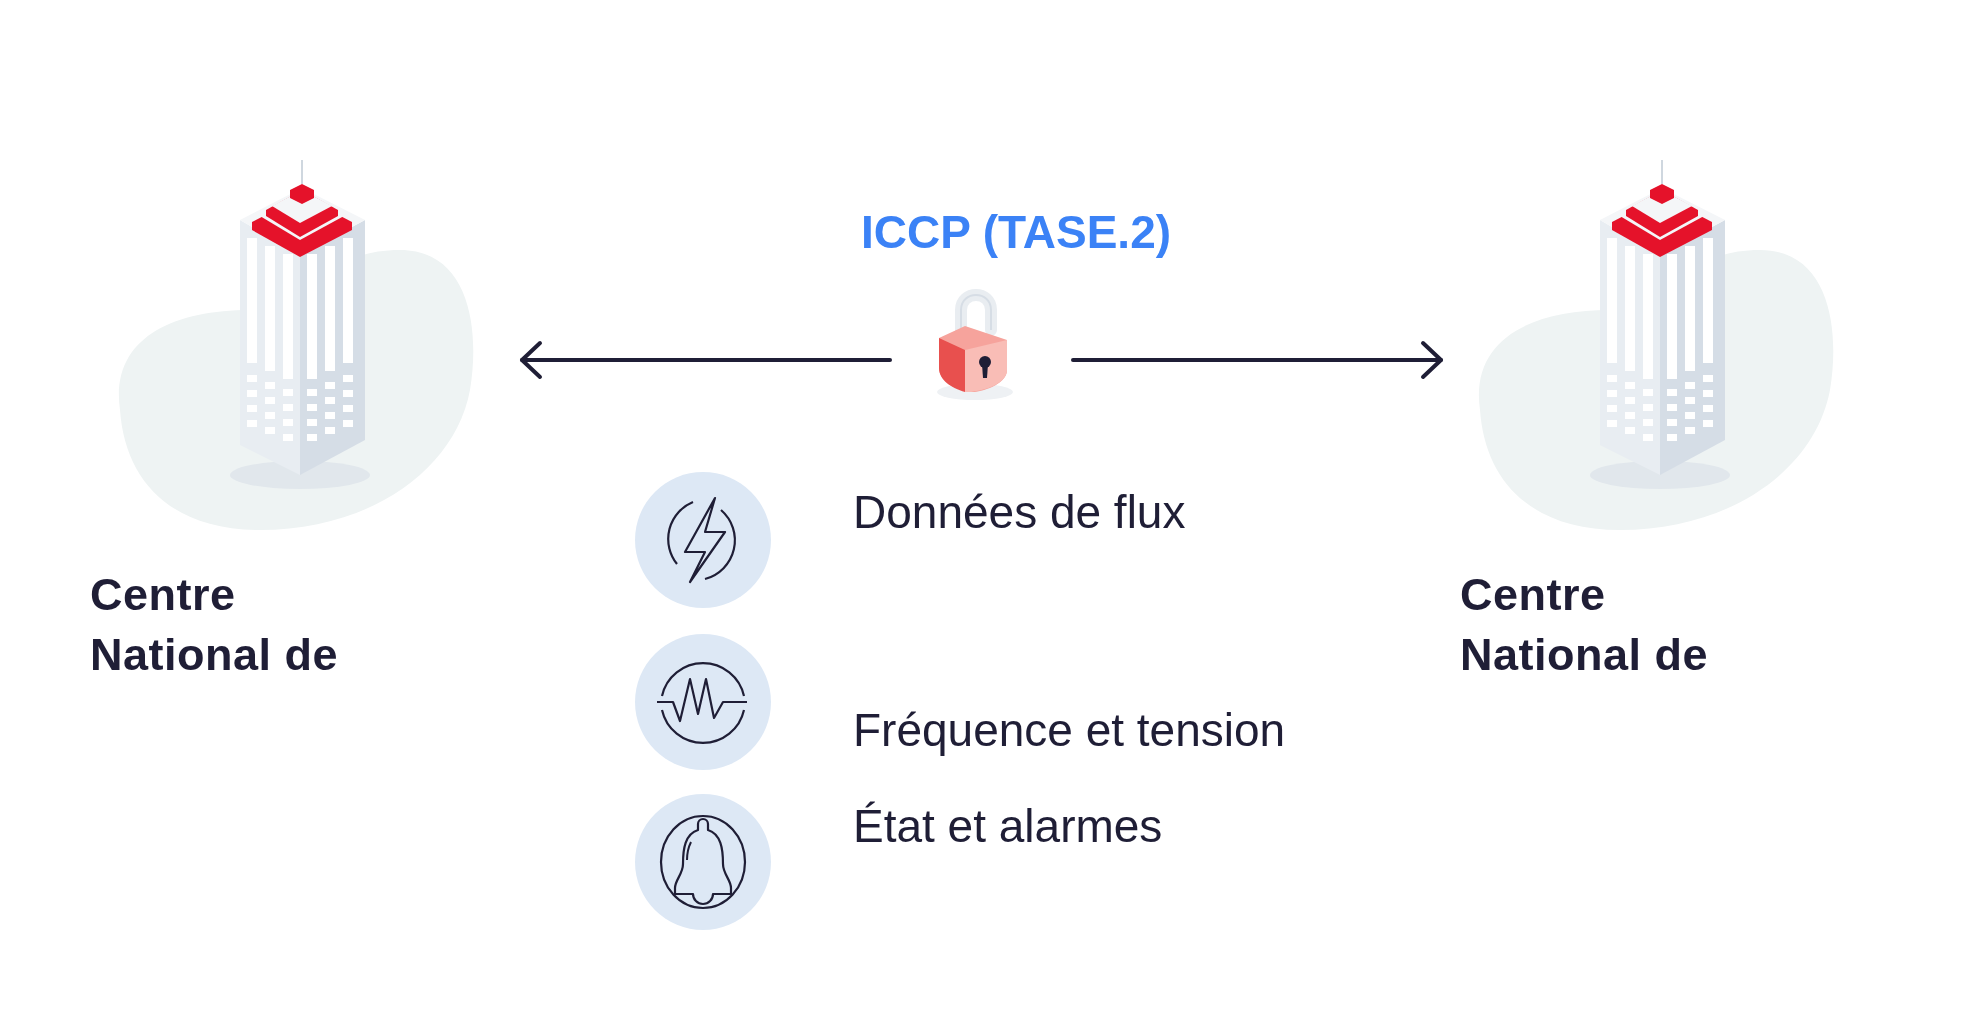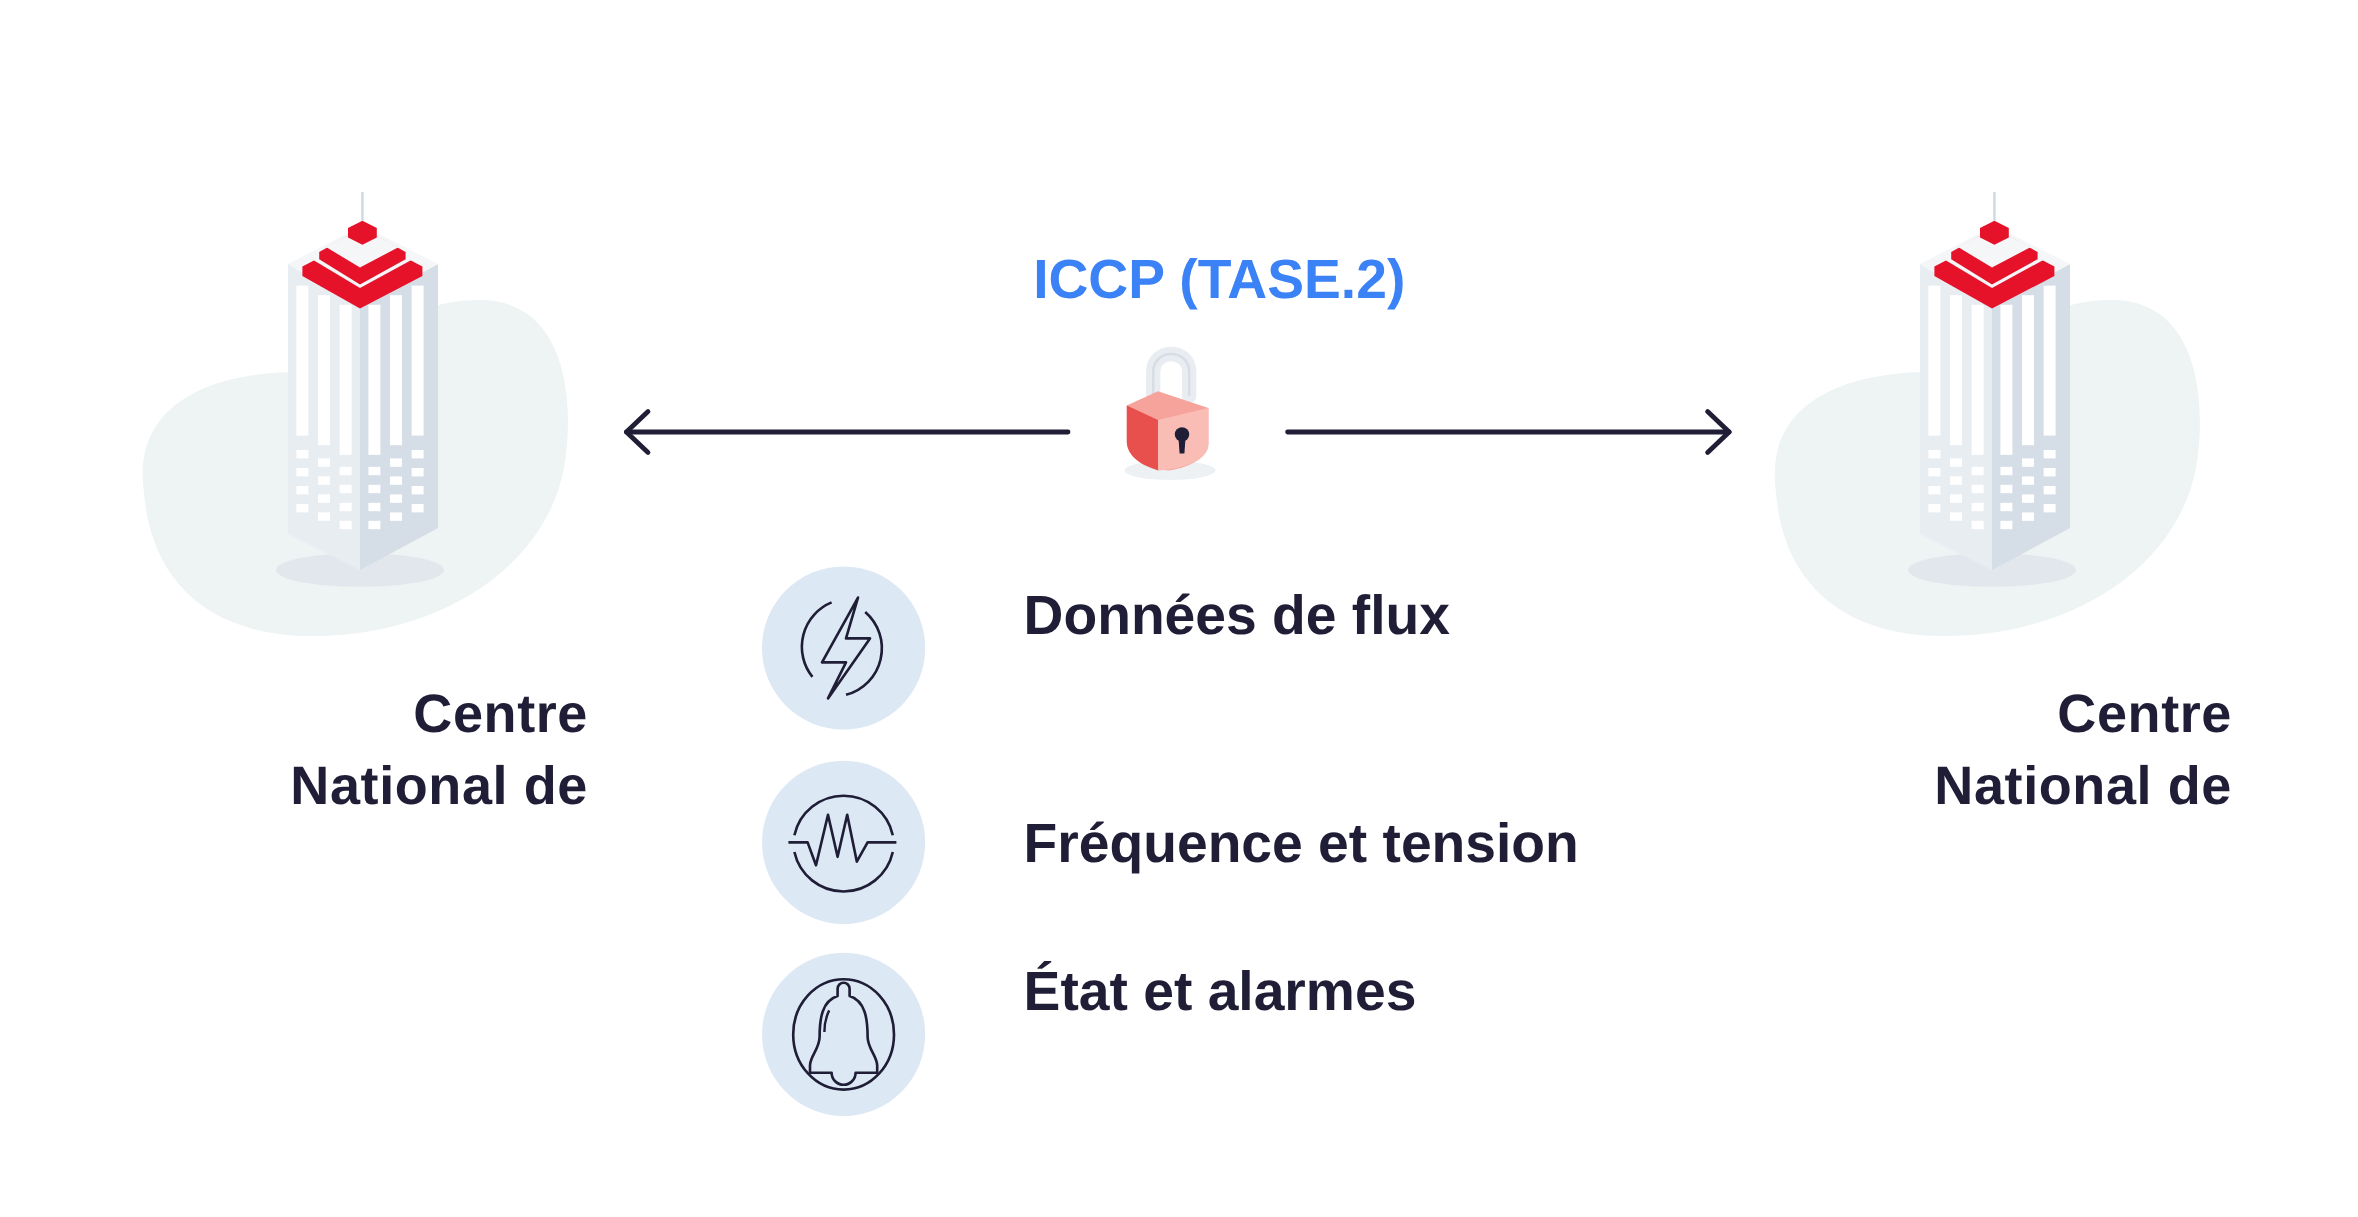--- a/index.html
+++ b/index.html
@@ -1,22 +1,22 @@
 <!DOCTYPE html>
 <html><head>
 <meta charset="utf-8">
 <style>
   html, body { margin:0; padding:0; background:#ffffff; }
   body { width:1965px; height:1014px; position:relative; overflow:hidden; font-family:"Liberation Sans", sans-serif; color:#1f1e36; }
   .abs { position:absolute; }
-  .center-label { position:absolute; text-align:right; font-weight:bold; font-size:45px; line-height:60px; color:#1f1e36; letter-spacing:0.5px; }
+  .center-label { position:absolute; text-align:left; font-weight:bold; font-size:45px; line-height:60px; color:#1f1e36; letter-spacing:0.5px; }
   .title { position:absolute; left:816px; top:205px; width:400px; text-align:center; font-weight:bold; font-size:46px; color:#3b82f6; }
   .feature-circle { position:absolute; width:136px; height:136px; border-radius:50%; background:#dde8f5; }
   .feature-circle svg { position:absolute; left:0; top:0; }
-  .feature-text { position:absolute; left:853px; font-size:46px; line-height:60px; color:#1f1e36; font-weight:bold; }
+  .feature-text { position:absolute; left:853px; font-size:46px; line-height:60px; color:#1f1e36; font-weight:normal; }
   .arrow svg { display:block; }
 </style>
 </head>
 <body>
 
 <div class="abs" style="left:110px; top:160px; width:380px; height:380px;">
   <svg width="380" height="380" viewBox="0 0 380 380">
 
     <path d="M 10 250 C 0 180, 60 150, 140 150 C 200 148, 210 90, 290 90 C 360 90, 370 170, 360 230 C 345 310, 260 370, 150 370 C 60 370, 15 320, 10 250 Z" fill="#eef3f3"></path>
 
@@ -168,21 +168,21 @@
   <div>Données de flux</div>
 </div>
 
 <div class="feature-circle" style="left:635px; top:634px;">
   <svg width="136" height="136" viewBox="0 0 136 136">
     <path d="M 27 62 A 42 42 0 0 1 109 62" fill="none" stroke="#1f1e36" stroke-width="2.2"></path>
     <path d="M 27 76 A 42 42 0 0 0 109 76" fill="none" stroke="#1f1e36" stroke-width="2.2"></path>
     <polyline points="22,68 38,68 45,87 55,45 63,80 71,45 79,84 88,68 112,68" fill="none" stroke="#1f1e36" stroke-width="2.2" stroke-linejoin="round"></polyline>
   </svg>
 </div>
-<div class="feature-text" style="top:672px;">
+<div class="feature-text" style="top:700px;">
   <div>Fréquence et tension</div>
 </div>
 
 <div class="feature-circle" style="left:635px; top:794px;">
   <svg width="136" height="136" viewBox="0 0 136 136">
     <ellipse cx="68" cy="68" rx="42" ry="46" fill="none" stroke="#1f1e36" stroke-width="2.2"></ellipse>
     <path d="M 63 30 A 5 5 0 0 1 73 30 L 73 36 C 86 40, 88 55, 88 70 C 88 80, 96 86, 96 94 L 96 100 L 78 100 A 10 10 0 0 1 58 100 L 40 100 L 40 94 C 40 86, 48 80, 48 70 C 48 55, 50 40, 63 36 Z" fill="none" stroke="#1f1e36" stroke-width="2.2" stroke-linejoin="round"></path>
     <path d="M 56 48 C 53 54, 52 60, 52 66" fill="none" stroke="#1f1e36" stroke-width="2"></path>
   </svg>
 </div>

